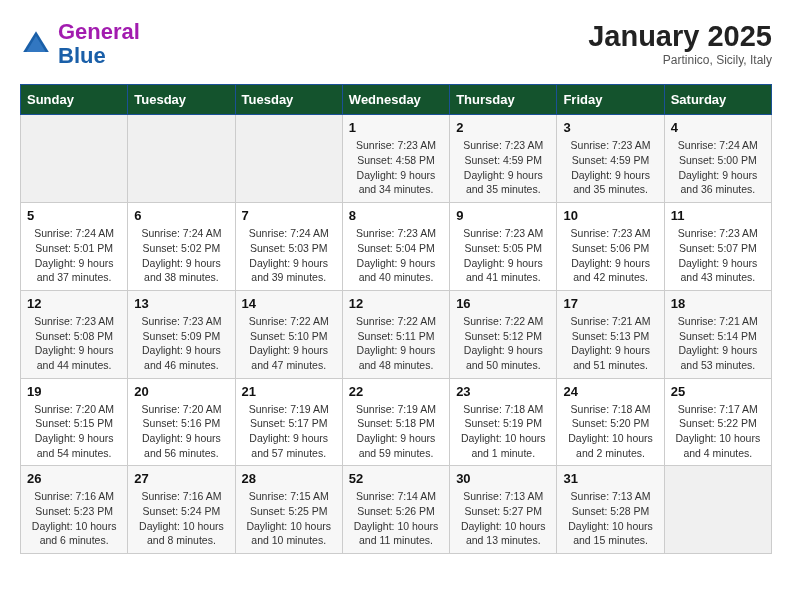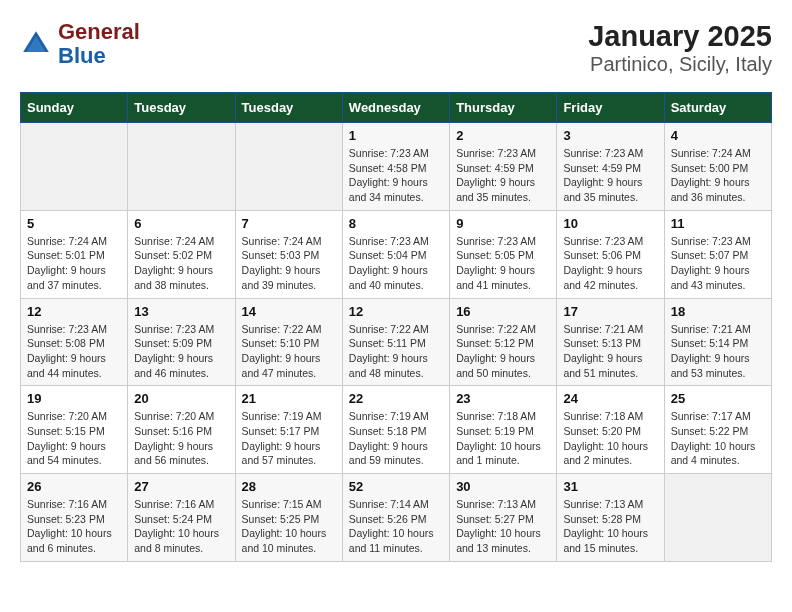--- a/index.html
+++ b/index.html
@@ -19,36 +19,36 @@
     .logo {
       display: flex;
       align-items: center;
       gap: 6px;
     }
     .logo-text {
       font-size: 22px;
       font-weight: bold;
       line-height: 1.1;
     }
-    .logo-general { color: #7f1d1d; }
+    .logo-general { color: #a21caf; }
     .logo-blue { color: #1a5fa8; }
     .logo-icon {
       width: 32px;
       height: 32px;
     }
     .title-block {
       text-align: right;
     }
     .month-title {
       font-size: 29px;
       font-weight: bold;
       color: #222;
     }
     .location {
-      font-size: 20px;
+      font-size: 12px;
       color: #555;
     }
     .calendar {
       width: 100%;
       border-collapse: collapse;
       border: 1px solid #ccc;
     }
     .calendar th {
       background-color: #14532d;
       color: #fff;
@@ -74,20 +74,21 @@
     .day-num {
       font-size: 13px;
       font-weight: bold;
       margin-bottom: 3px;
       color: #111;
     }
     .cell-info {
       font-size: 10.5px;
       line-height: 1.4;
       color: #333;
+      text-align: center;
     }
     tr:nth-child(odd) td { background: #f7f7f7; }
     tr:nth-child(even) td { background: #fff; }
     td.empty { background: #f0f0f0 !important; }
   </style>
 </head>
 <body>
 
 <div class="header">
   <div class="logo">

